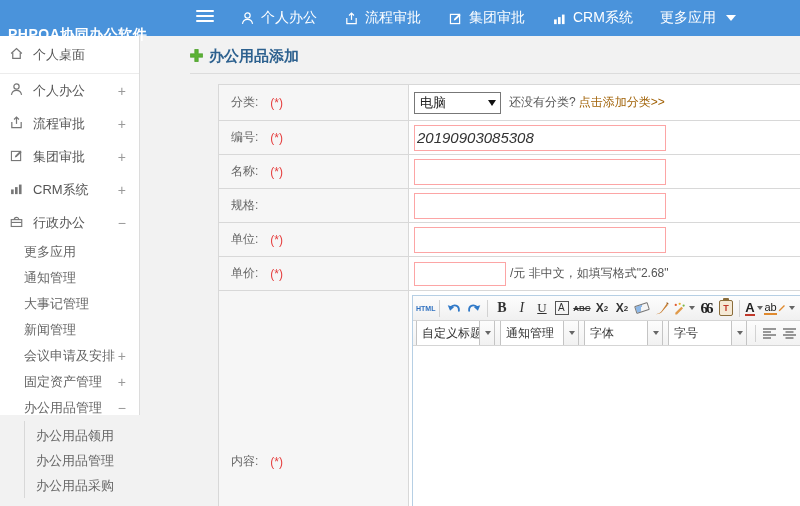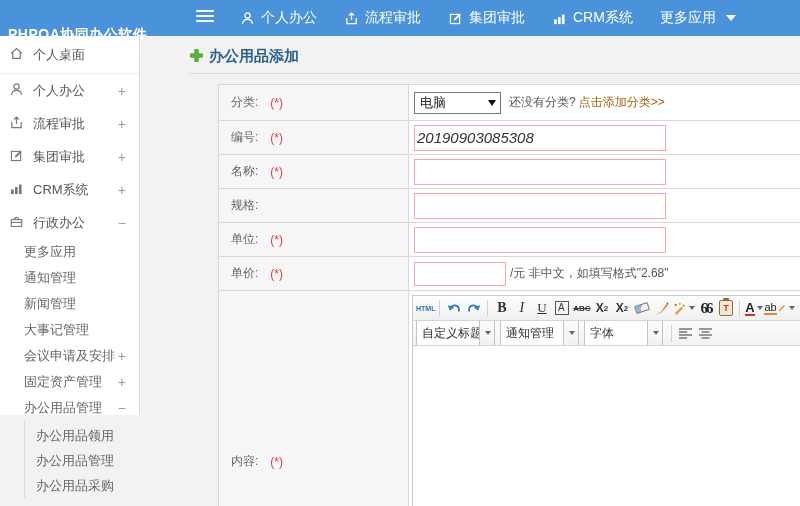--- a/index.html
+++ b/index.html
@@ -191,24 +191,24 @@
       <span class="expand-mark">−</span>
     </div>
 
     <div class="side-sub">
         <span>更多应用</span>
       </div>
     <div class="side-sub">
         <span>通知管理</span>
       </div>
     <div class="side-sub">
+        <span>大事记管理</span>
+      </div>
+    <div class="side-sub">
         <span>新闻管理</span>
-      </div>
-    <div class="side-sub">
-        <span>大事记管理</span>
       </div>
     <div class="side-sub">
         <span>会议申请及安排</span>
         <span class="expand-mark">+</span>
       </div>
     <div class="side-sub">
         <span>固定资产管理</span>
         <span class="expand-mark">+</span>
       </div>
     <div class="side-sub">
@@ -393,20 +393,26 @@
               <span class="combo-btn">
                   <span class="mini-caret"></span>
                 </span>
             </span>
             <span class="combo">
               <span class="combo-label">字体</span>
               <span class="combo-btn">
                   <span class="mini-caret"></span>
                 </span>
             </span>
+            <span class="combo">
+              <span class="combo-label">字号</span>
+              <span class="combo-btn">
+                  <span class="mini-caret"></span>
+                </span>
+            </span>
             <span class="sep"></span>
             <span class="tbtn">
                 <svg width="13" height="11" viewBox="0 0 13 11">
                   <path d="M0 1h13M0 4h8M0 7h13M0 10h8" stroke="#777" stroke-width="1.5"></path>
                 </svg>
               </span>
             <span class="tbtn">
                 <svg width="13" height="11" viewBox="0 0 13 11">
                   <path d="M0 1h13M2.5 4h8M0 7h13M2.5 10h8" stroke="#777" stroke-width="1.5"></path>
                 </svg>

